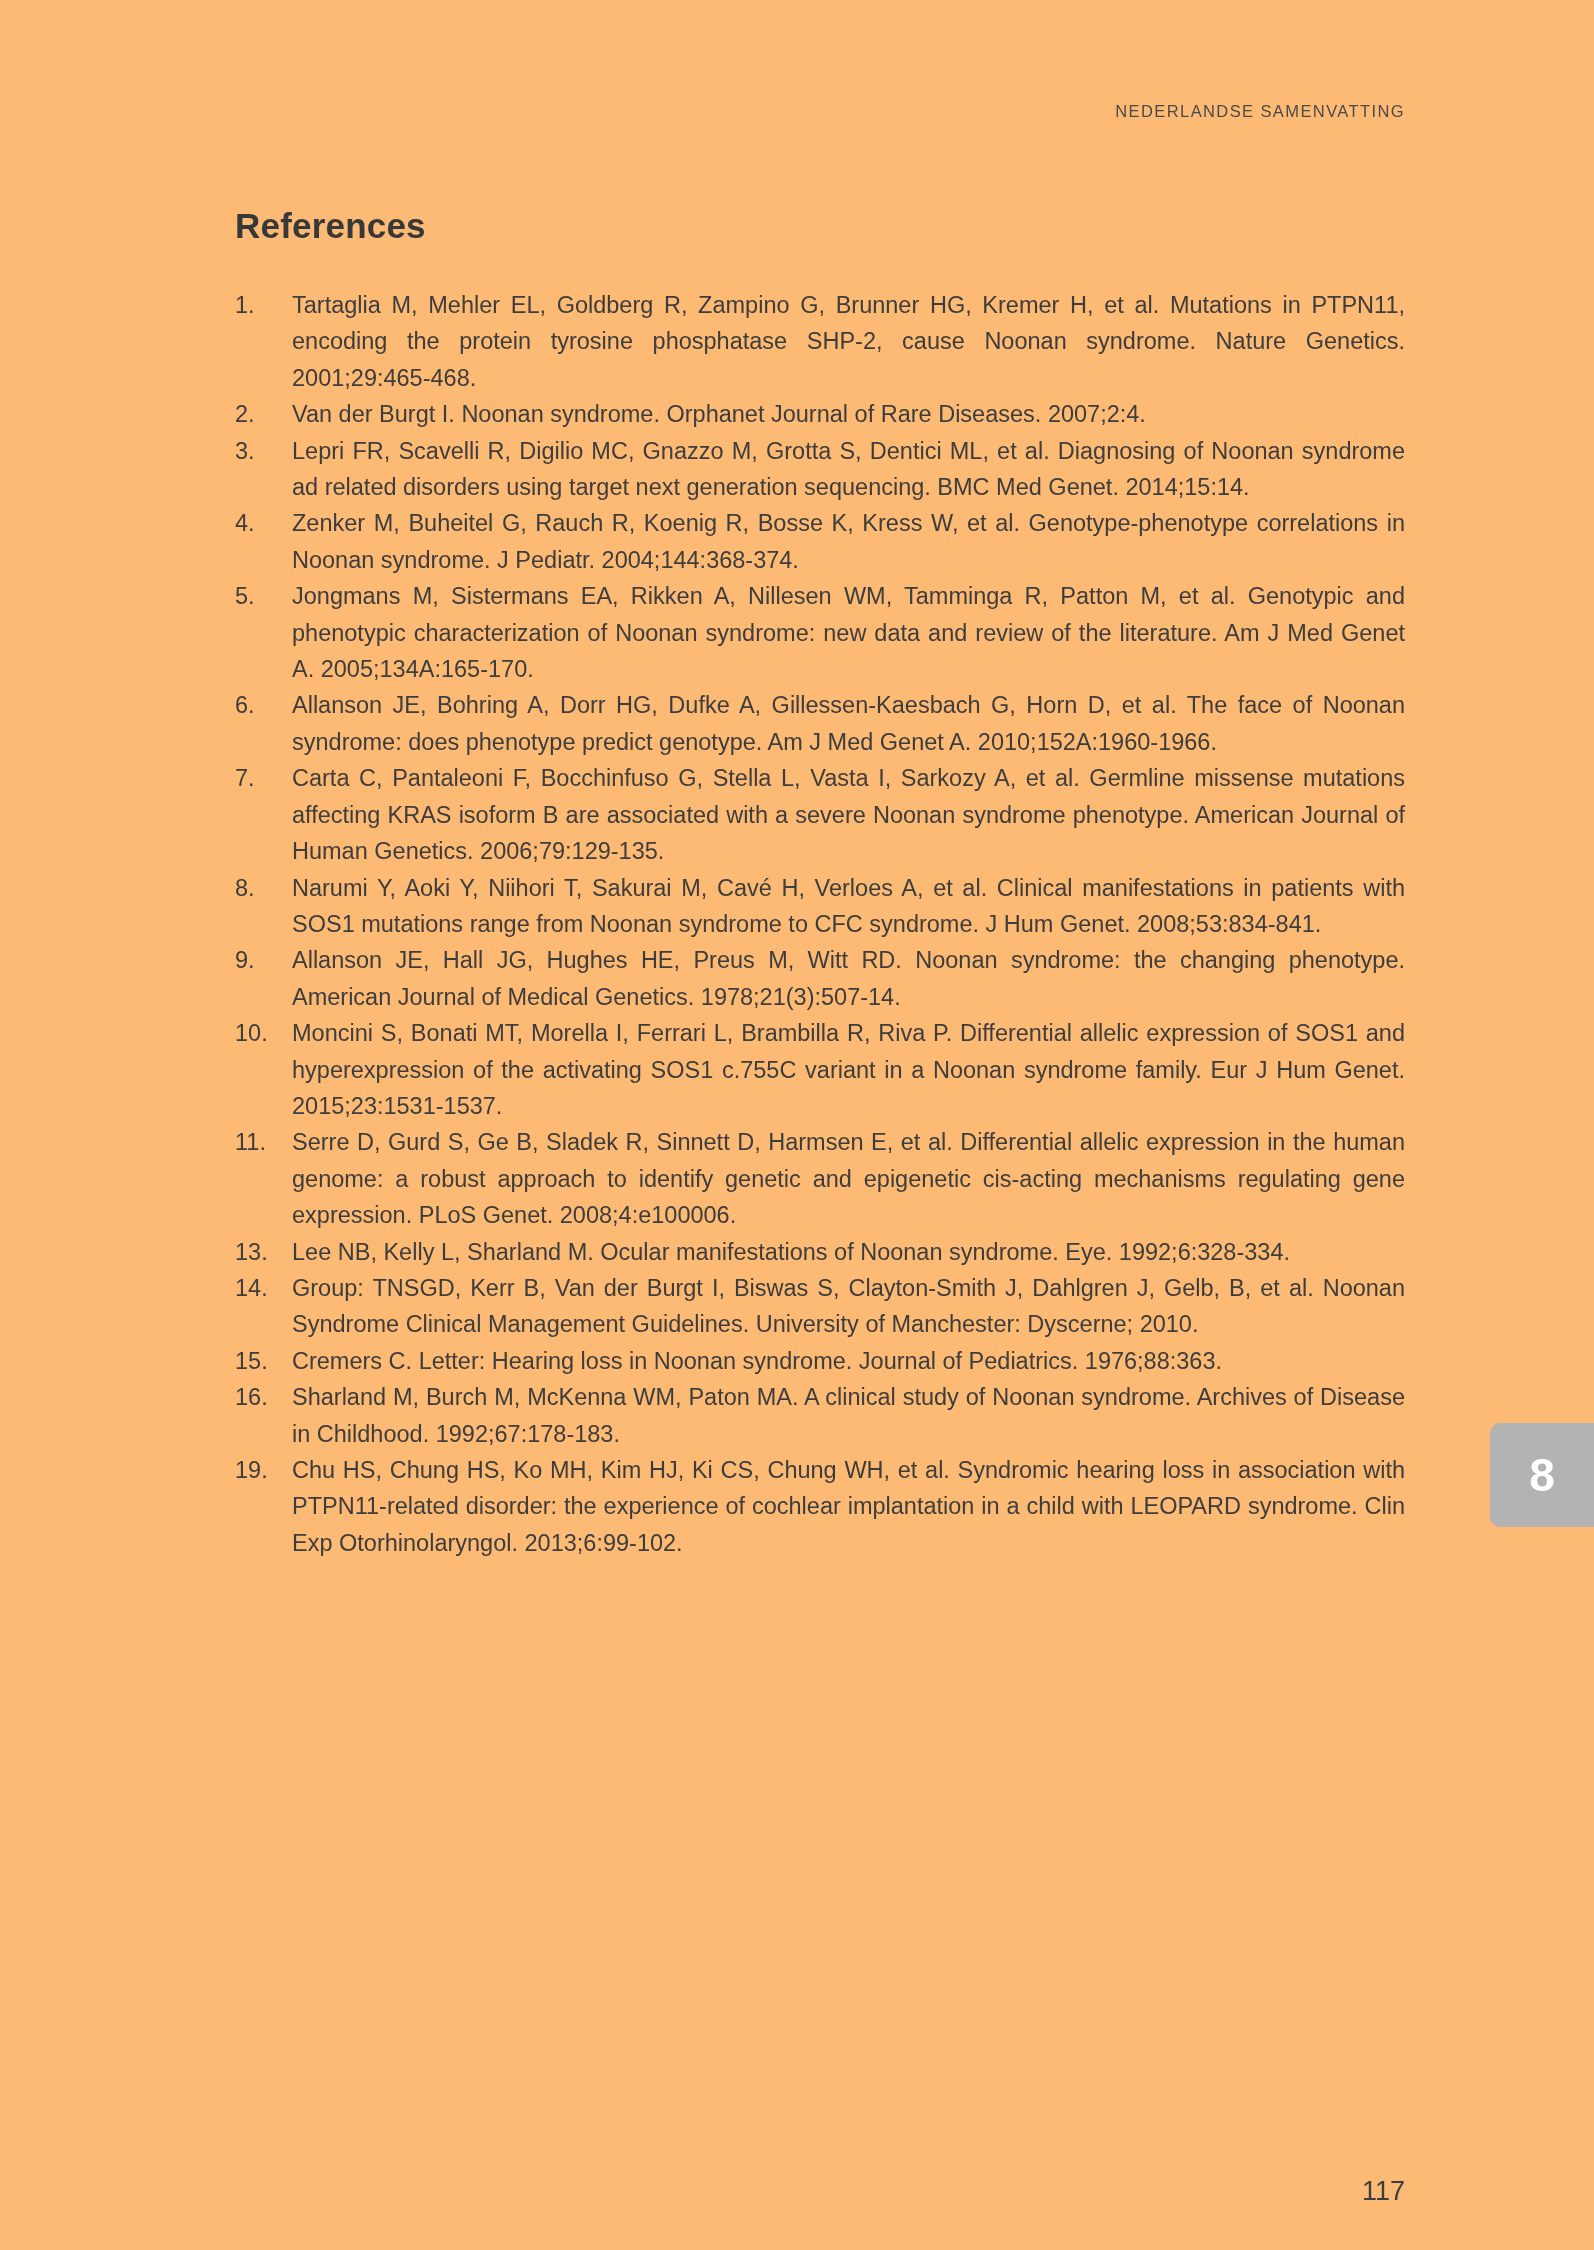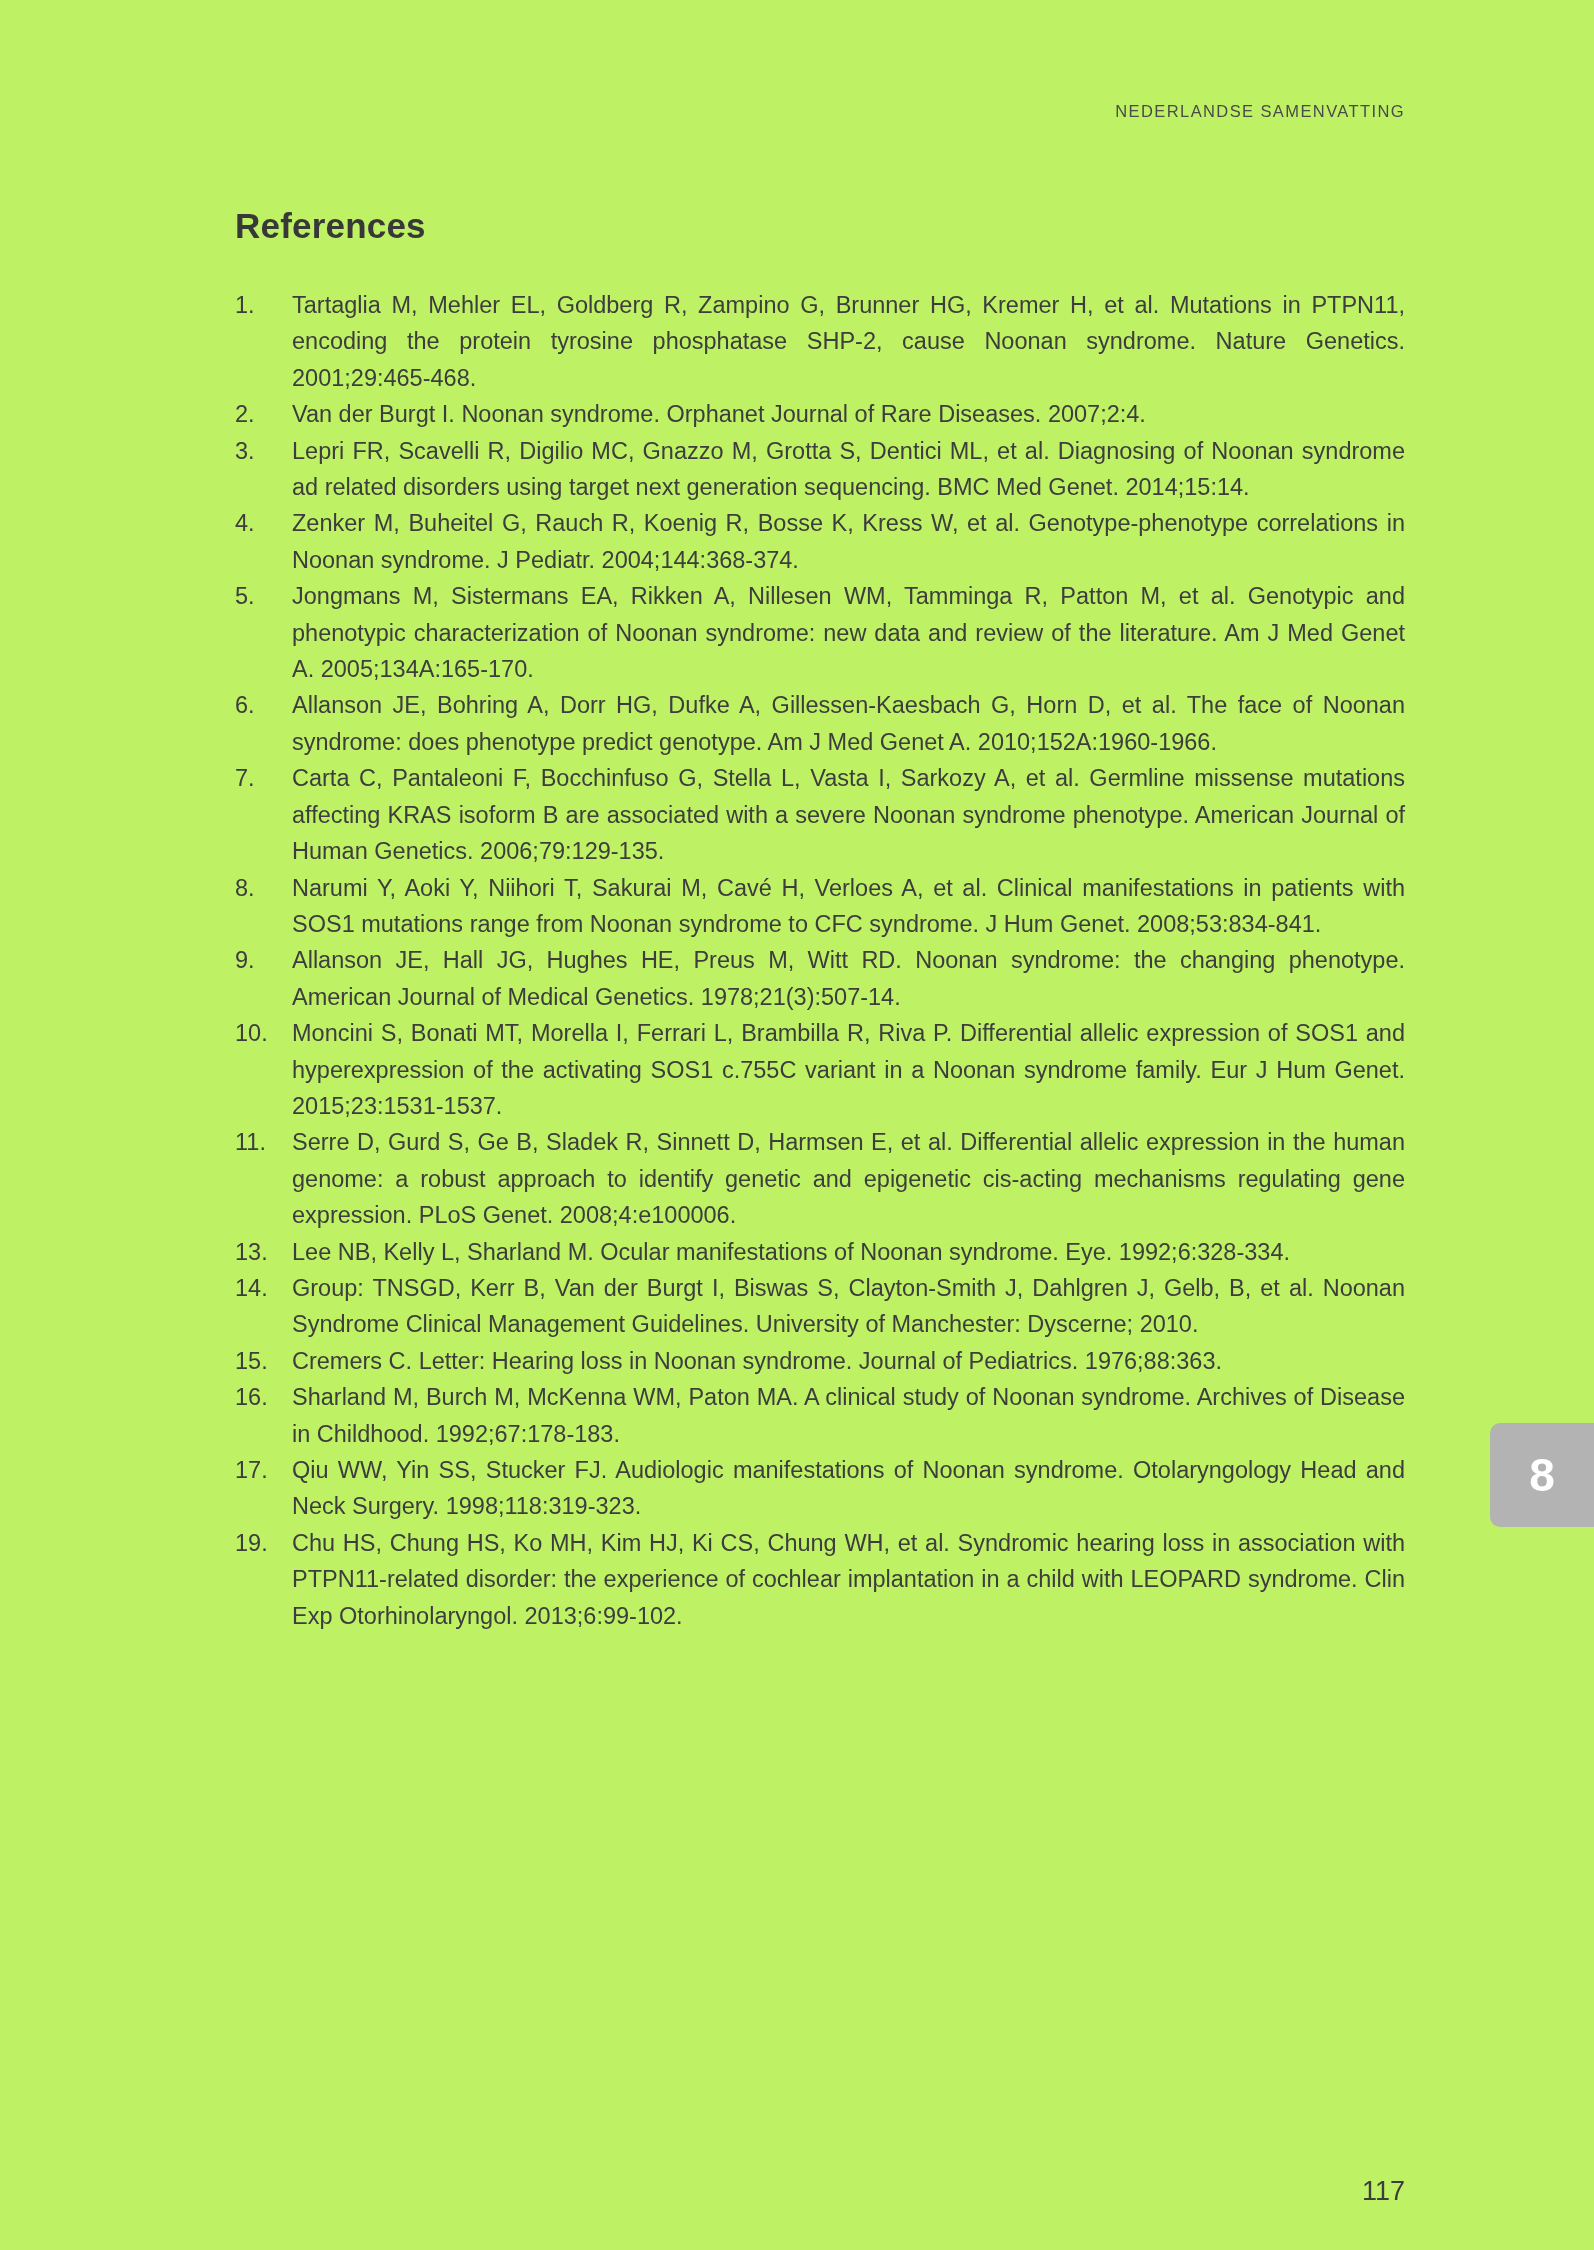--- a/index.html
+++ b/index.html
@@ -8,21 +8,21 @@
     width: 1594px;
     height: 2250px;
     position: relative;
     font-family: "Liberation Sans", "DejaVu Sans", sans-serif;
     color: #3d3d3d;
     overflow: hidden;
   }
   .page {
     position: absolute;
     inset: 0;
-    background: #bef264;
+    background: #fdba74;
   }
   .running-head {
     position: absolute;
     top: 102px;
     right: 189px;
     font-size: 16.5px;
     letter-spacing: 1.4px;
     color: #4a4a4a;
     white-space: nowrap;
   }
@@ -148,24 +148,20 @@
     </div>
     <div class="ref">
       <span class="ref-num">15.</span>
       <span class="ref-text">Cremers C. Letter: Hearing loss in Noonan syndrome. Journal of Pediatrics. 1976;88:363.</span>
     </div>
     <div class="ref">
       <span class="ref-num">16.</span>
       <span class="ref-text">Sharland M, Burch M, McKenna WM, Paton MA. A clinical study of Noonan syndrome. Archives of Disease in Childhood. 1992;67:178-183.</span>
     </div>
     <div class="ref">
-      <span class="ref-num">17.</span>
-      <span class="ref-text">Qiu WW, Yin SS, Stucker FJ. Audiologic manifestations of Noonan syndrome. Otolaryngology Head and Neck Surgery. 1998;118:319-323.</span>
-    </div>
-    <div class="ref">
       <span class="ref-num">19.</span>
       <span class="ref-text">Chu HS, Chung HS, Ko MH, Kim HJ, Ki CS, Chung WH, et al. Syndromic hearing loss in association with PTPN11-related disorder: the experience of  cochlear implantation in a child with LEOPARD syndrome. Clin Exp Otorhinolaryngol. 2013;6:99-102.</span>
     </div>
   </div>
 
   <div class="chapter-tab">
     <span class="tab-label">8</span>
   </div>
 
   <div class="page-number">117</div>

